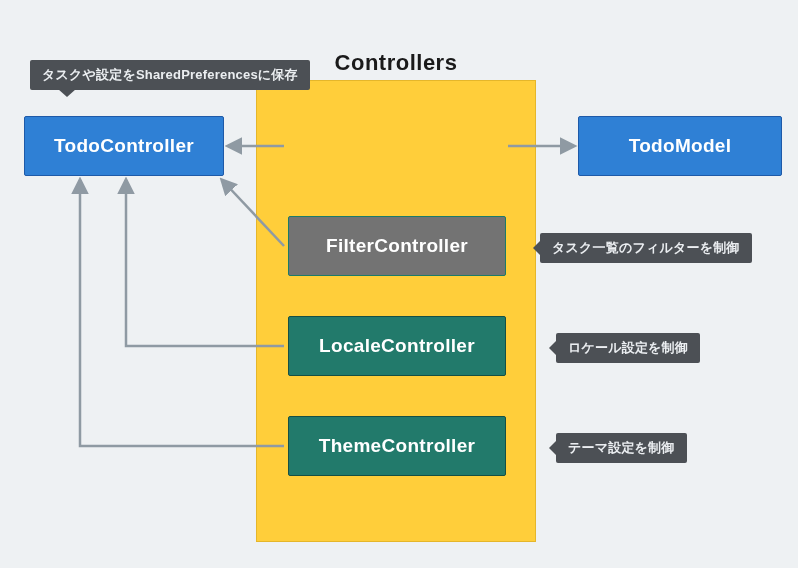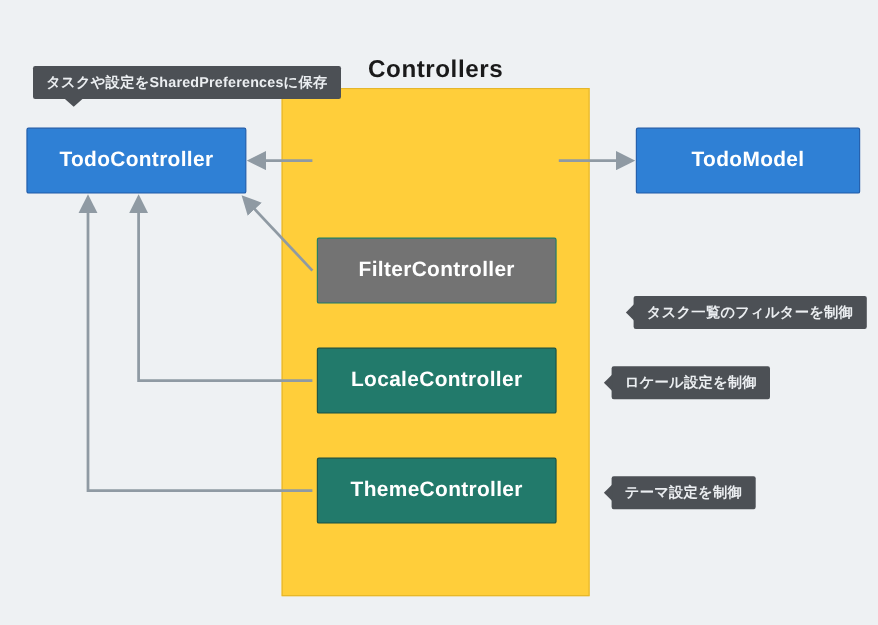--- a/index.html
+++ b/index.html
@@ -97,21 +97,21 @@
   <div class="controllers-group"></div>
   <div class="controllers-title">Controllers</div>
 
   <div class="node blue" style="left:24px;  top:116px; width:200px;">TodoController</div>
   <div class="node blue" style="left:578px; top:116px; width:204px;">TodoModel</div>
   <div class="node teal1" style="left:288px; top:216px; width:218px;">FilterController</div>
   <div class="node teal2" style="left:288px; top:316px; width:218px;">LocaleController</div>
   <div class="node teal2" style="left:288px; top:416px; width:218px;">ThemeController</div>
 
   <div class="tooltip top-arrow" style="left:30px; top:60px;">タスクや設定をSharedPreferencesに保存</div>
-  <div class="tooltip left-arrow" style="left:576px; top:233px;margin-top:36px;">タスク一覧のフィルターを制御</div>
+  <div class="tooltip left-arrow" style="left:540px; top:233px;">タスク一覧のフィルターを制御</div>
   <div class="tooltip left-arrow" style="left:556px; top:333px;">ロケール設定を制御</div>
   <div class="tooltip left-arrow" style="left:556px; top:433px;">テーマ設定を制御</div>
 
   <svg class="arrows">
     <defs>
       <marker id="arrowhead" viewBox="0 0 10 10" refX="8" refY="5" markerWidth="7" markerHeight="7" orient="auto-start-reverse">
         <path d="M 0 0 L 10 5 L 0 10 z" fill="#8f9aa3"></path>
       </marker>
     </defs>
 

